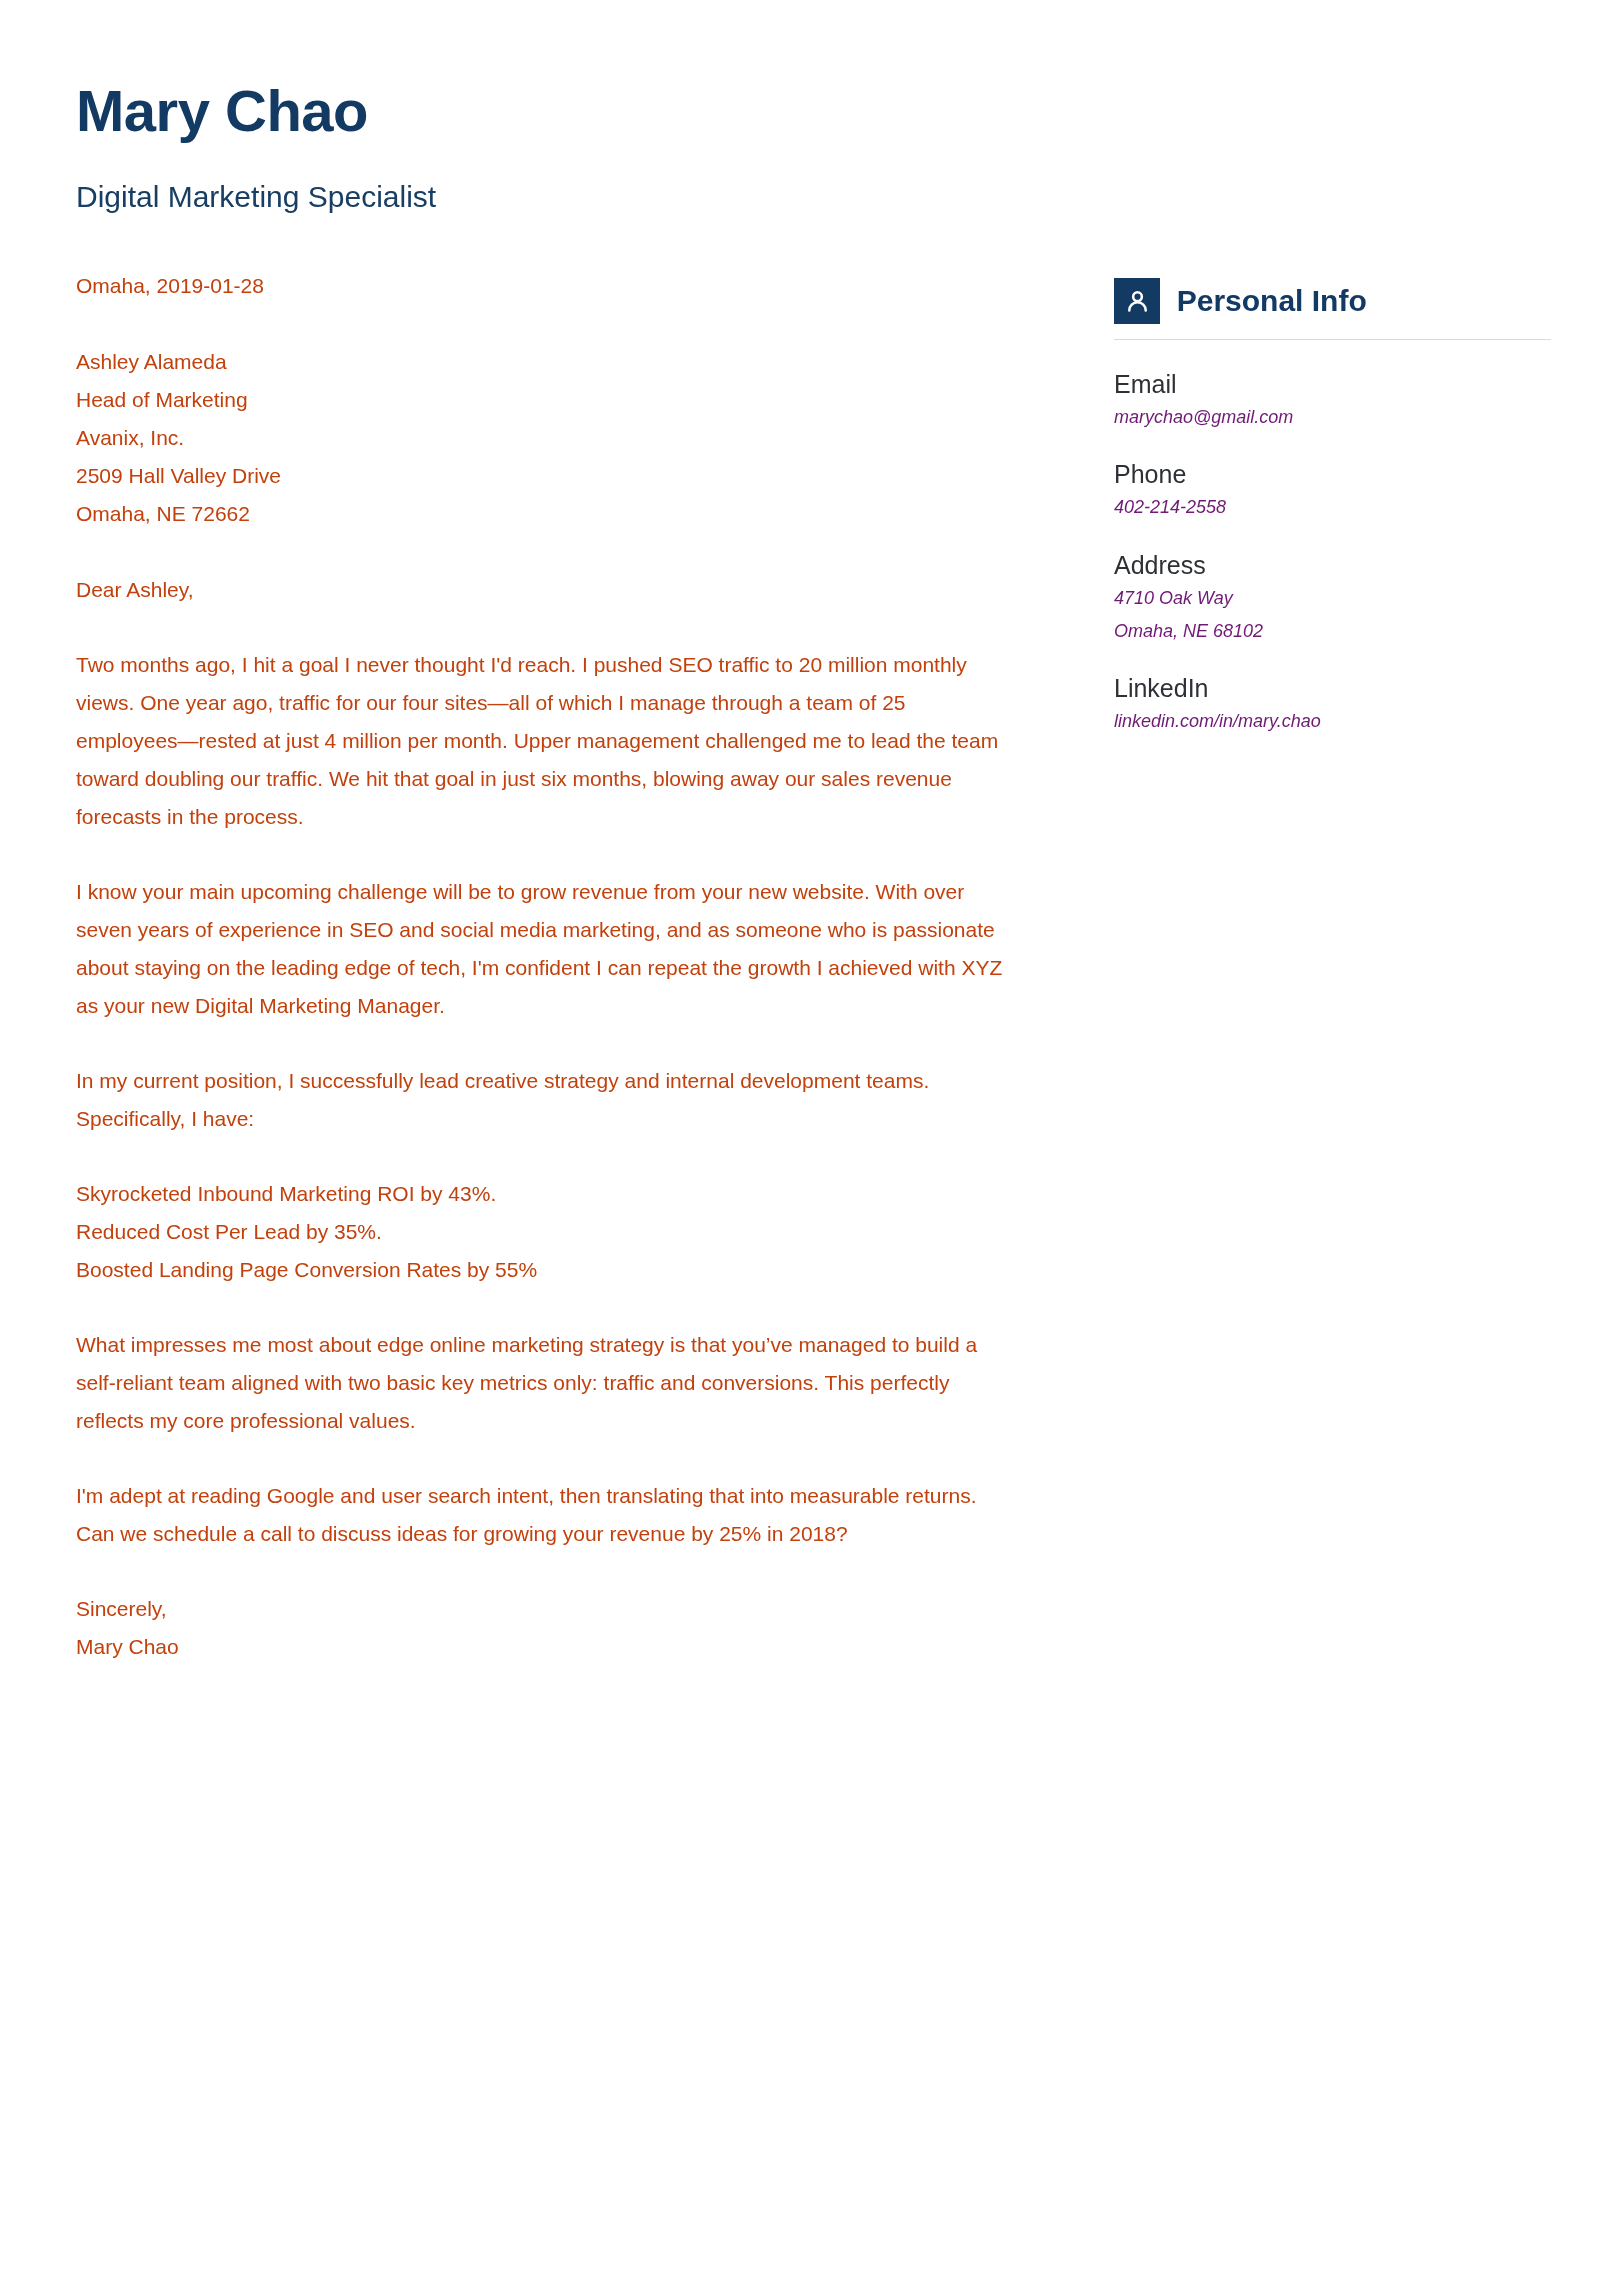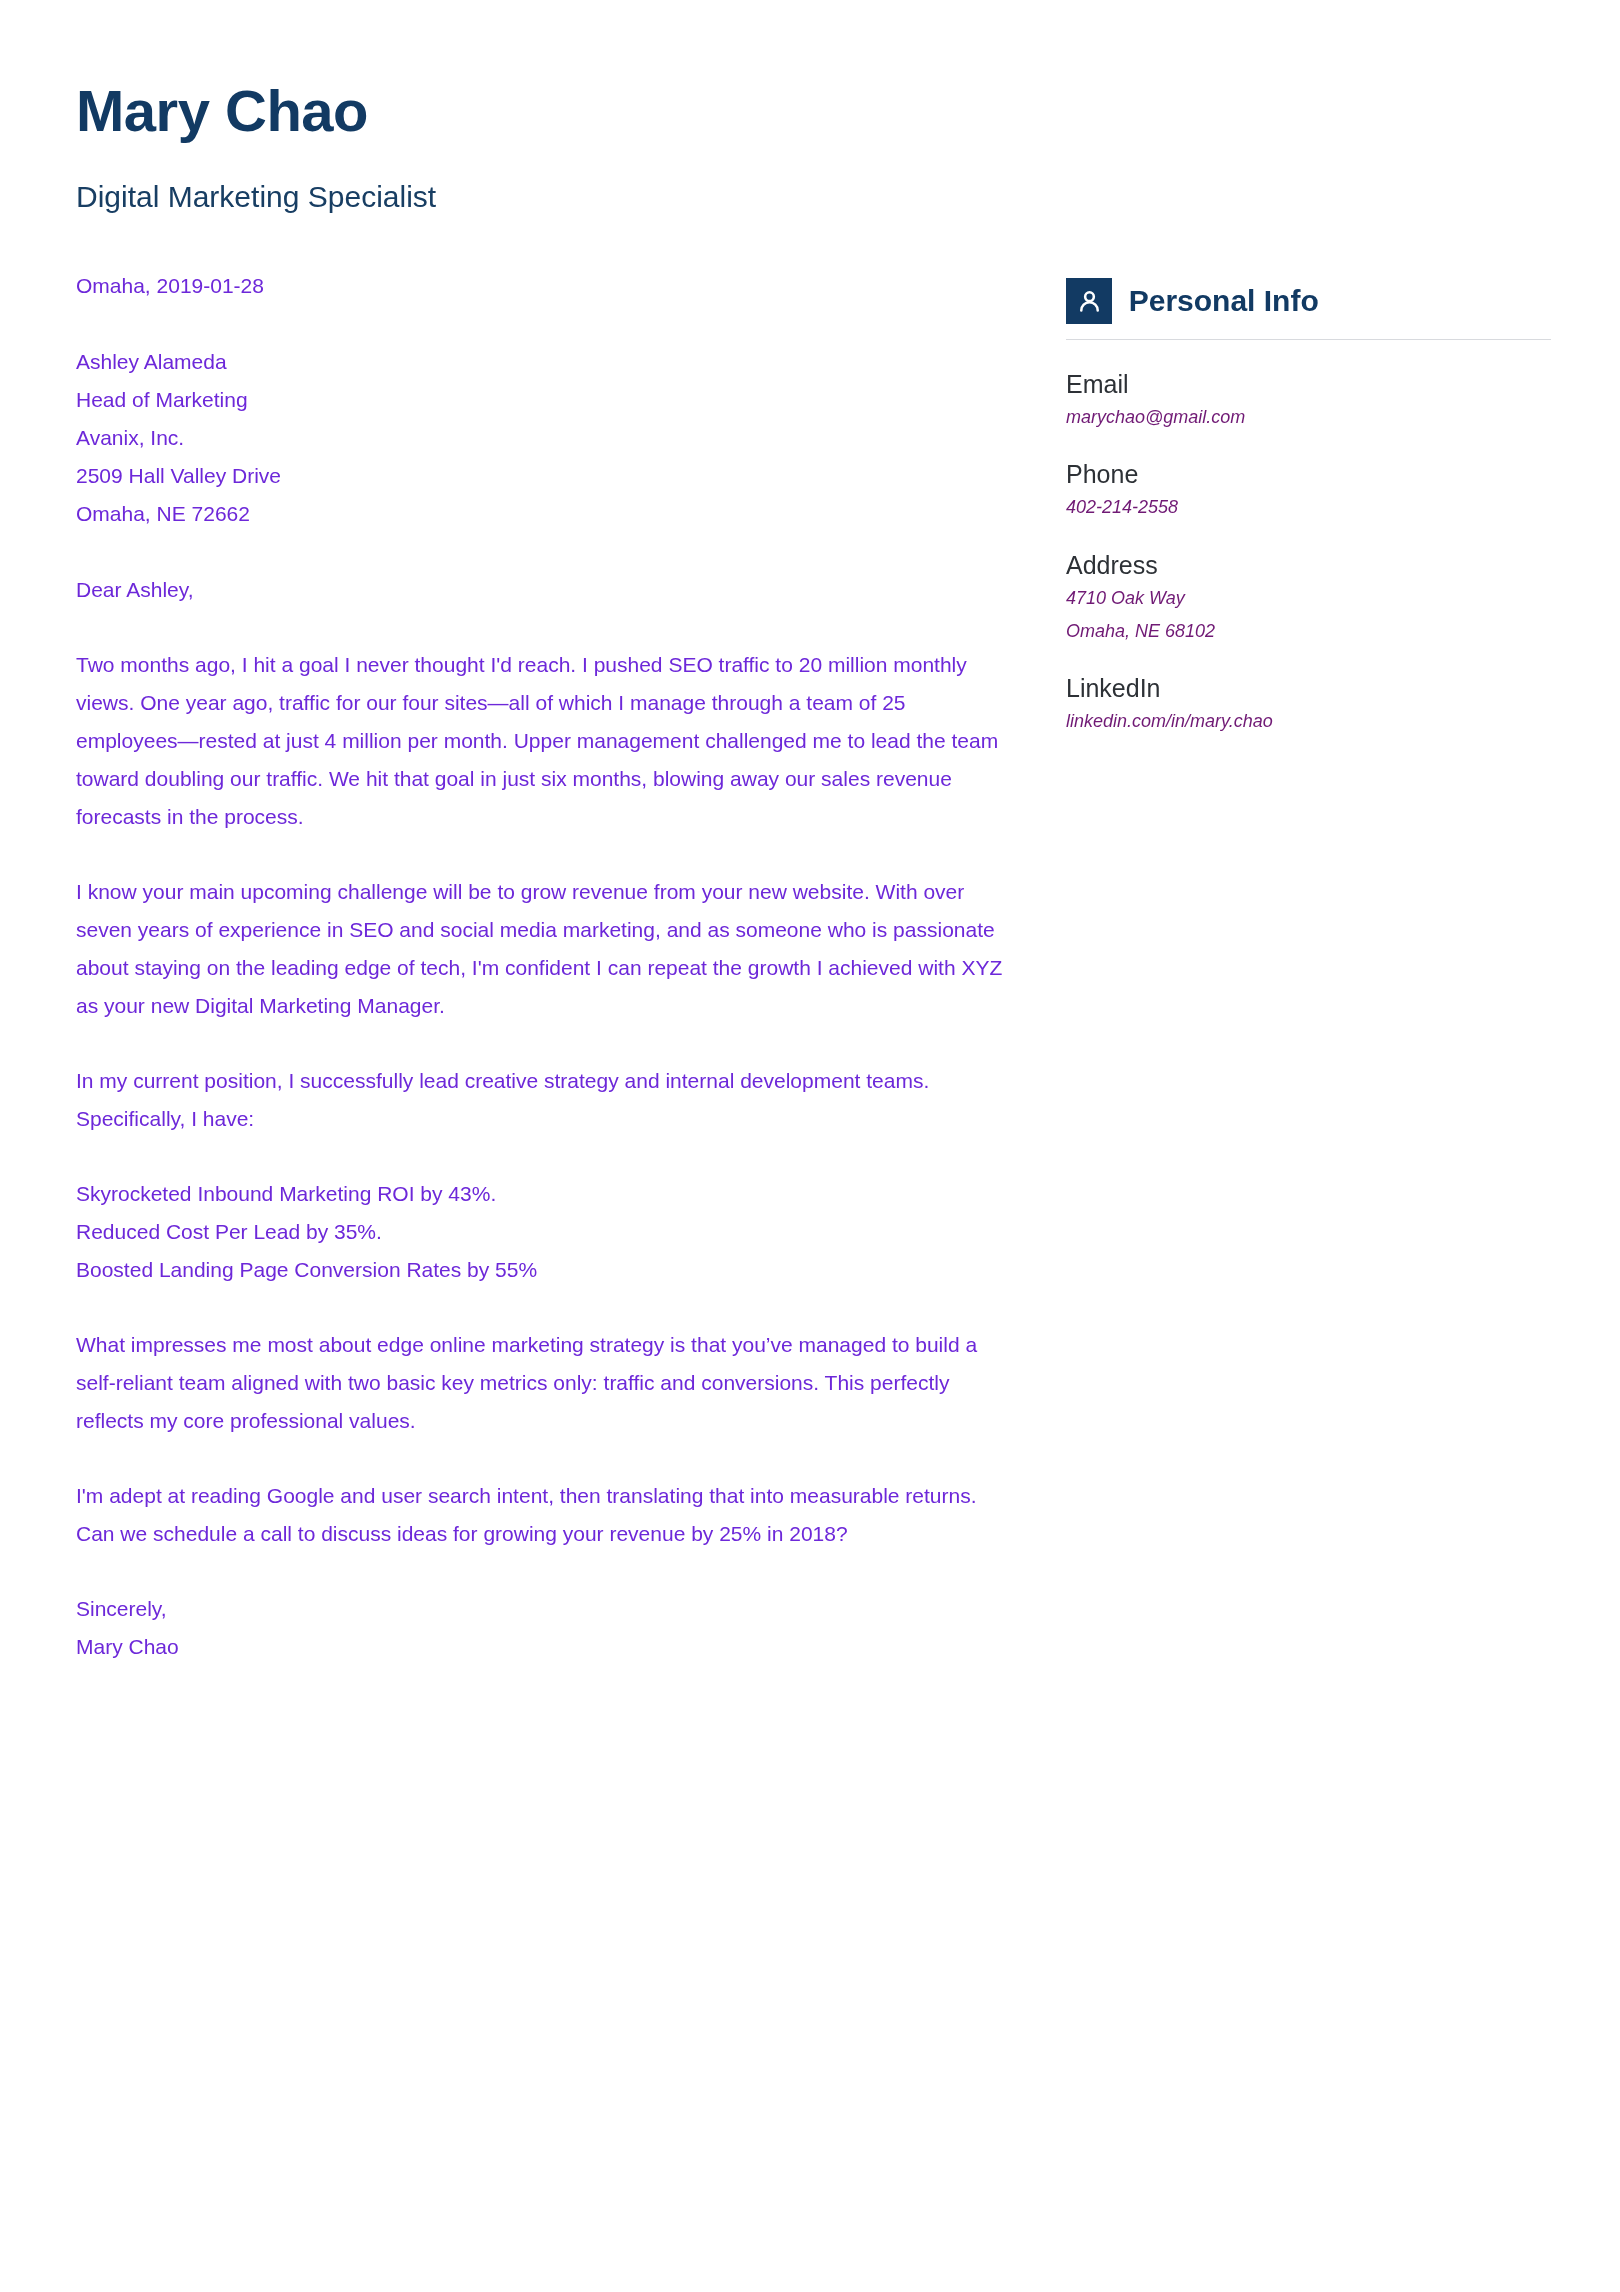--- a/index.html
+++ b/index.html
@@ -57,27 +57,28 @@
 
   .col-main {
     width: 990px;
     flex: none;
     padding-right: 59px;
   }
 
   .col-side {
     flex: 1;
     padding-top: 11.8px;
+    margin-left: 48px;
   }
 
   
   .body-text {
     font-size: 21px;
     line-height: 38px;
-    color: #6d28d9;
+    color: #c2410c;
   }
 
   .addr-line,
   .list-line,
   .sign-line {
     display: block;
   }
 
   .date-block { margin-bottom: 38px; }
 

